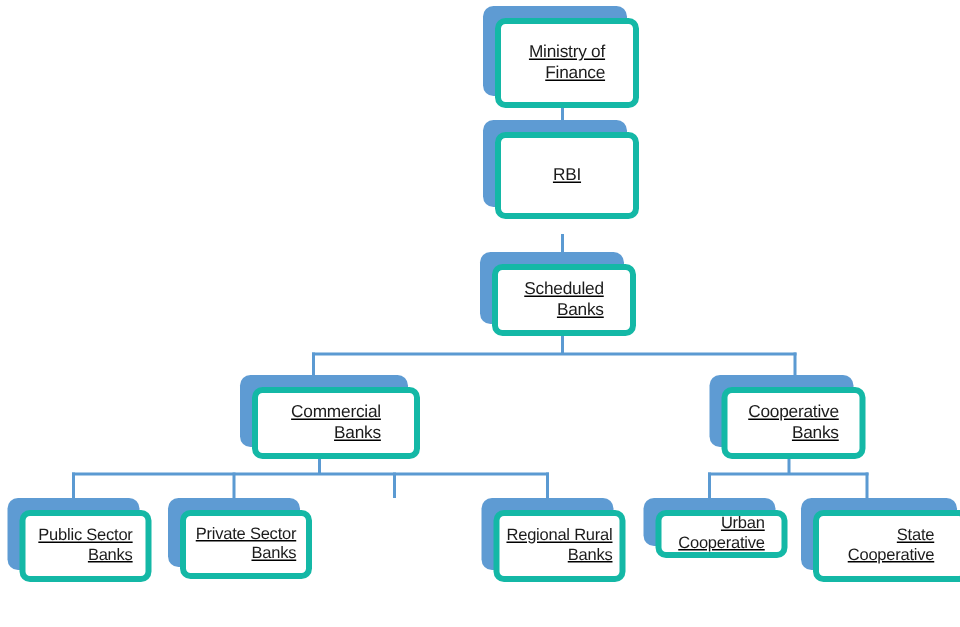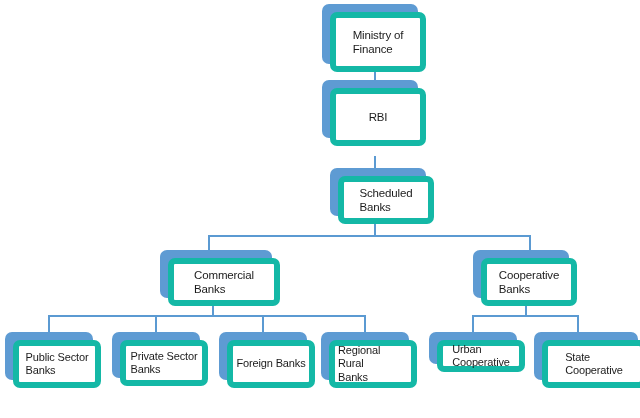--- a/index.html
+++ b/index.html
@@ -34,27 +34,28 @@
     background: #5e9bd3;
     border-radius: 7px;
   }
   .node .face {
     position: absolute;
     left: 8px;
     top: 8px;
     width: calc(100% - 8px);
     height: calc(100% - 8px);
     background: #ffffff;
-    border: 6px solid #14b8a6;
+    border: 4px solid #14b8a6;
     border-radius: 7px;
     box-sizing: border-box;
     display: flex;
     align-items: center;
     justify-content: center;
-    text-align: left;
+    text-align: right;
+    text-decoration: underline;
   }
   .node .label {
     display: block;
     color: #1b1b1b;
     font-size: 11.5px;
     line-height: 14px;
     letter-spacing: -0.15px;
     padding: 0 3px;
     font-family: "Liberation Sans", "DejaVu Sans", sans-serif;
   }
@@ -104,21 +105,21 @@
     </div>
   </div>
 
   <div class="node" style="left:322px; top:80px; width:104px; height:66px;">
     <div class="plate"></div>
     <div class="face">
       <span class="label">RBI</span>
     </div>
   </div>
 
-  <div class="node" style="left:330px; top:168px; width:104px; height:56px;">
+  <div class="node" style="left:320px; top:168px; width:104px; height:56px;">
     <div class="plate"></div>
     <div class="face">
       <span class="label">Scheduled<br>Banks</span>
     </div>
   </div>
 
   <div class="node" style="left:160px; top:250px; width:120px; height:56px;">
     <div class="plate"></div>
     <div class="face">
       <span class="label">Commercial<br>Banks</span>
@@ -139,26 +140,20 @@
     </div>
   </div>
 
   <div class="node small" style="left:112px; top:332px; width:96px; height:54px;">
     <div class="plate"></div>
     <div class="face">
       <span class="label">Private Sector<br>Banks</span>
     </div>
   </div>
 
-  <div class="node small" style="left:219px; top:332px; width:96px; height:56px;">
-    <div class="plate"></div>
-    <div class="face">
-      <span class="label">Foreign Banks</span>
-    </div>
-  </div>
 
   <div class="node small" style="left:321px; top:332px; width:96px; height:56px;">
     <div class="plate"></div>
     <div class="face">
       <span class="label">Regional Rural<br>Banks</span>
     </div>
   </div>
 
   <div class="node small" style="left:429px; top:332px; width:96px; height:40px;">
     <div class="plate"></div>

